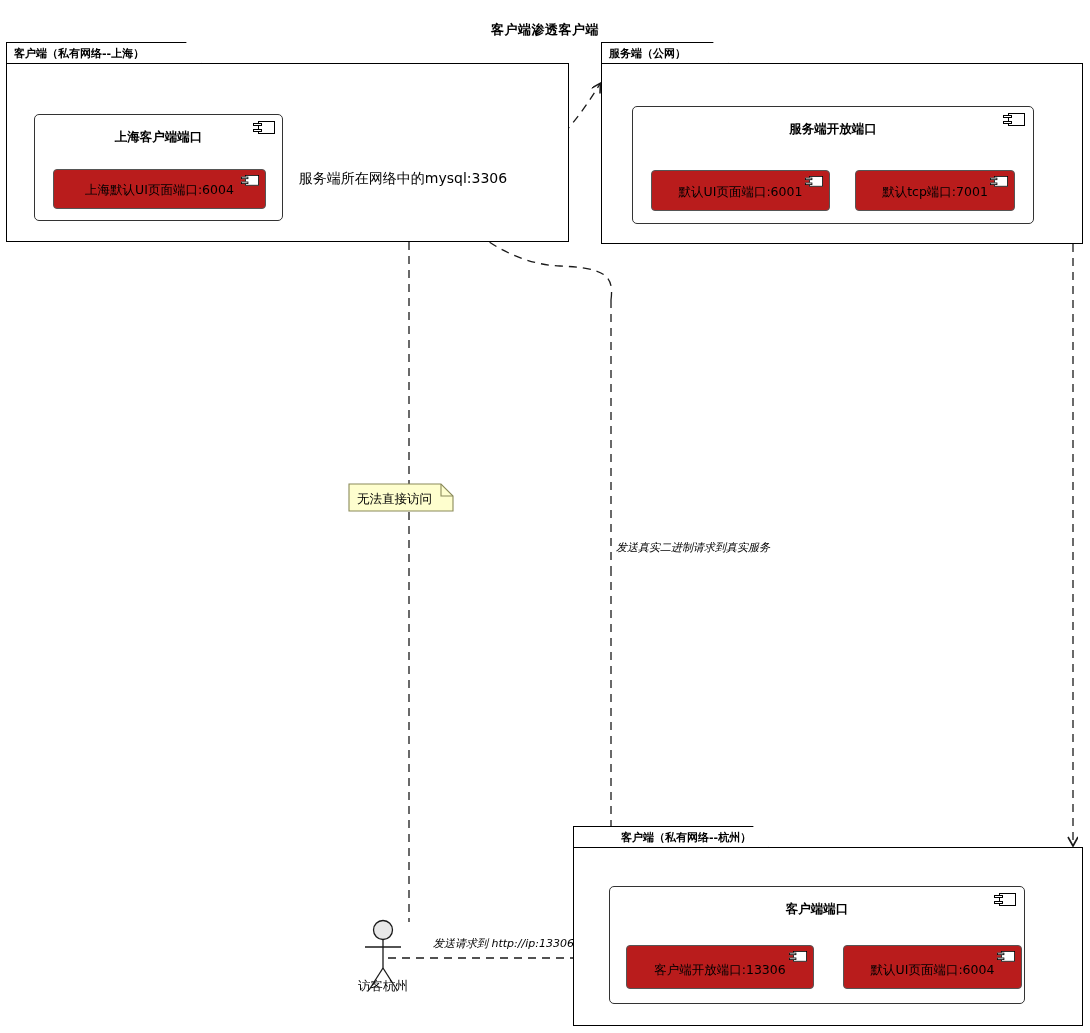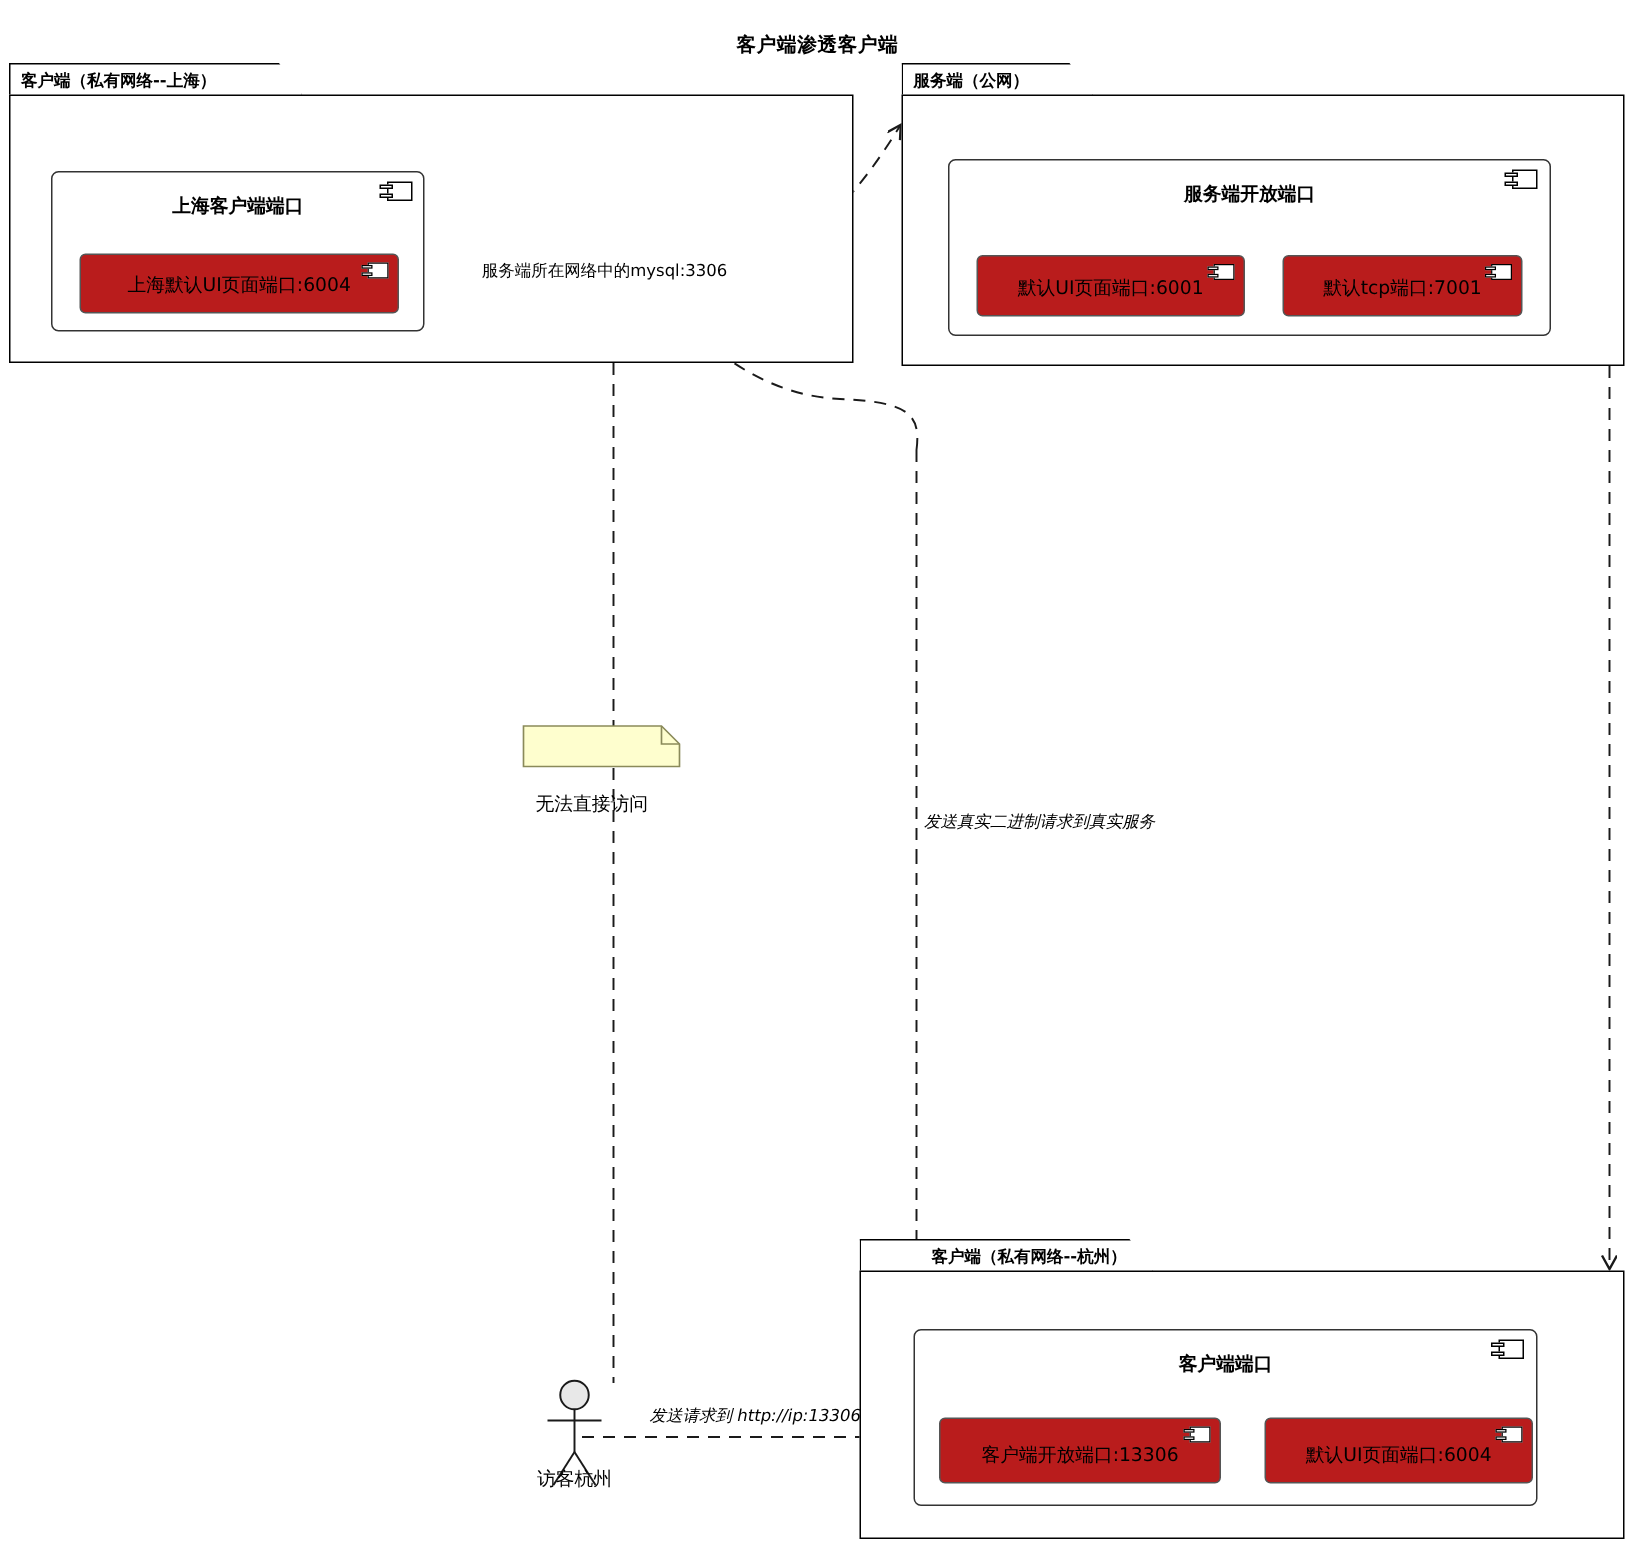--- a/index.html
+++ b/index.html
@@ -55,25 +55,25 @@
     border:1.2px solid #000;background:#fff;box-sizing:border-box;}
   .cicon .tab{position:absolute;left:0;width:9px;height:3px;
     border:1.2px solid #000;background:#fff;box-sizing:border-box;}
   .cicon .t1{top:2px;}
   .cicon .t2{top:8px;}
 
   
   .db{position:absolute;}
   .db-label{
     position:absolute;left:0;right:0;bottom:12px;text-align:center;
-    font-size:11px;
-  }
-
-  
-  .note{position:absolute;margin-top:37px;}
+    font-size:14px;
+  }
+
+  
+  .note{position:absolute;}
   .note-label{
     position:absolute;left:8px;top:7px;font-size:12.5px;white-space:nowrap;
   }
 
   
   .actor-label{
     position:absolute;text-align:center;font-size:12.5px;white-space:nowrap;
   }
 
   

